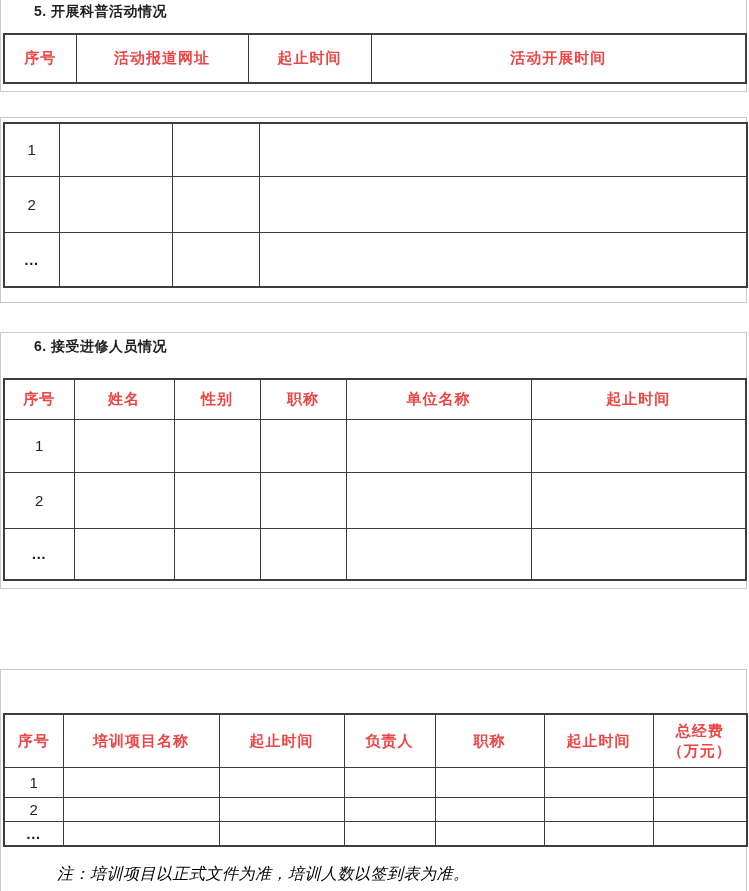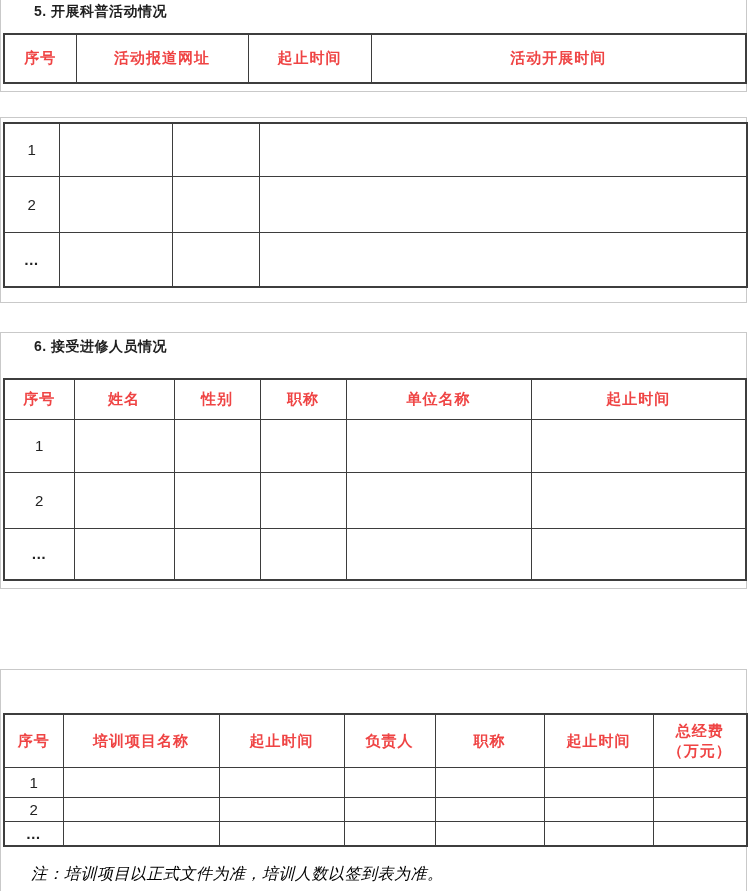--- a/index.html
+++ b/index.html
@@ -221,16 +221,16 @@
         <td class="num dots">…</td>
         <td></td>
         <td></td>
         <td></td>
         <td></td>
         <td></td>
         <td></td>
       </tr>
     </tbody>
       </table>
-    <div class="note" style="left:30px;top:194px;text-align:center;">注：培训项目以正式文件为准，培训人数以签到表为准。</div>
+    <div class="note" style="left:56px;top:194px;text-align:center;">注：培训项目以正式文件为准，培训人数以签到表为准。</div>
   </div>
 
 </div>
 
 </body></html>

